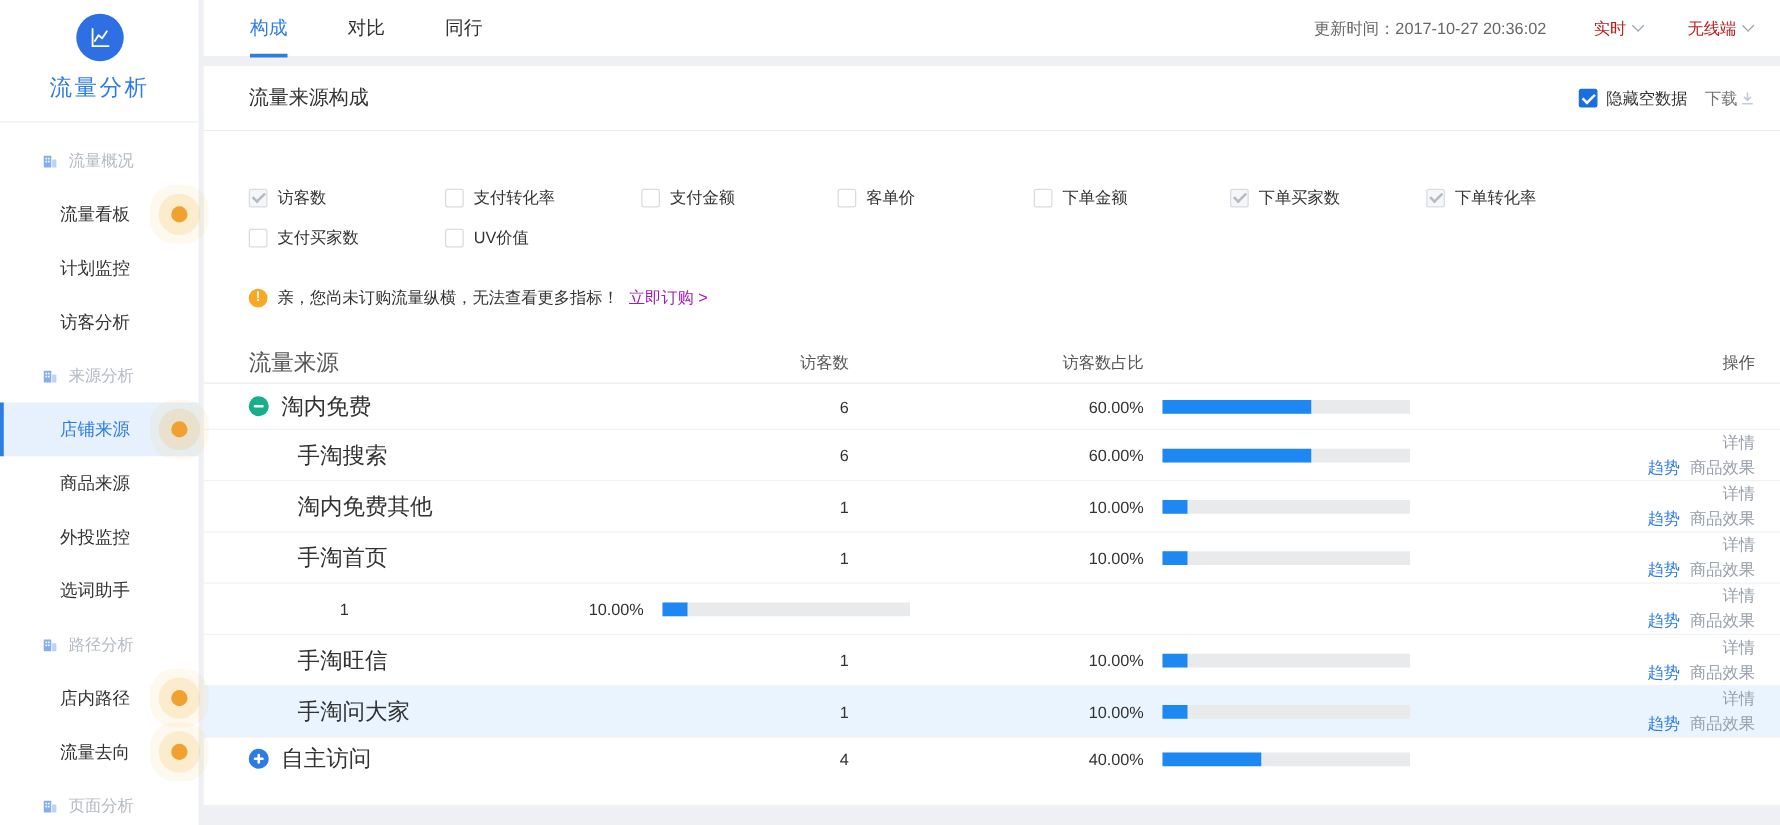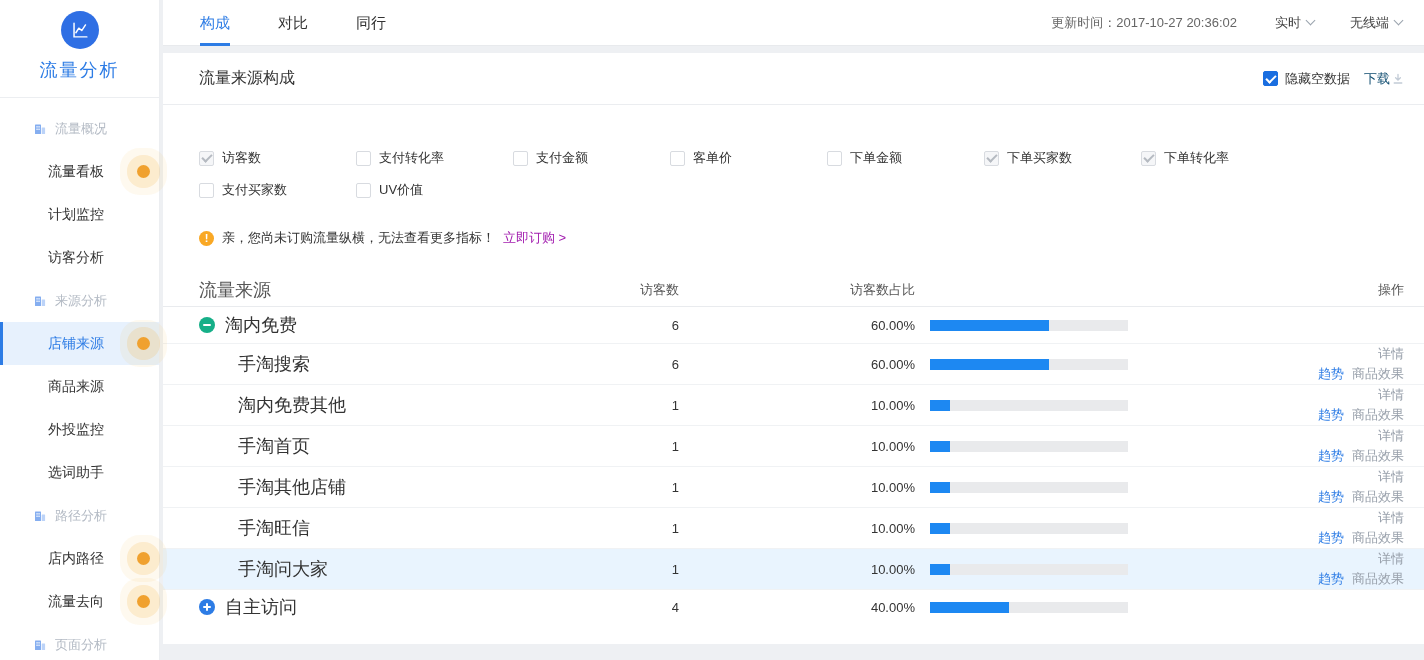--- a/index.html
+++ b/index.html
@@ -34,40 +34,40 @@
   .main { position:absolute; left:163px; top:0; width:1261px; height:660px; }
   .tabbar { height:46px; background:#fff; border-bottom:1px solid #e8eaed;
     display:flex; align-items:center; padding:0 22px 0 37px; }
   .tab { font-size:15px; color:#333; margin-right:48px; height:46px; line-height:46px;
     position:relative; cursor:pointer; }
   .tab.active { color:#2d7ce5; }
   .tab.active::after { content:''; position:absolute; left:0; right:0; bottom:0;
     height:3px; background:#2d7ce5; }
   .topbar-right { margin-left:auto; display:flex; align-items:center; font-size:13px; color:#666; }
   .update-time { margin-right:38px; }
-  .dropdown { color:#404040; display:flex; align-items:center; cursor:pointer; }
+  .dropdown { color:#b91c1c; display:flex; align-items:center; cursor:pointer; }
   .dropdown + .dropdown { margin-left:36px; }
   .caret { width:7px; height:7px; border-right:1.5px solid #9aa3ad; border-bottom:1.5px solid #9aa3ad;
     display:inline-block; transform:rotate(45deg); margin-left:6px; margin-top:-4px; }
 
   .panel { background:#fff; margin-top:7px; height:591px; overflow:hidden; }
   .panel-head { height:52px; display:flex; align-items:center;
     border-bottom:1px solid #ebedf0; padding:0 20px 0 36px; }
   .panel-title { font-size:16px; color:#333; }
   .head-right { margin-left:auto; display:flex; align-items:center; font-size:13px;padding-left:32px; }
   .cbx { width:15px; height:15px; border:1px solid #d8dbe0; border-radius:2px; background:#fff;
     display:inline-flex; align-items:center; justify-content:center; flex:0 0 auto; }
   .cbx.blue { background:#1a6ee0; border-color:#1a6ee0; }
   .cbx.blue::after { content:''; width:8px; height:4px; border-left:2px solid #fff;
     border-bottom:2px solid #fff; transform:rotate(-45deg); margin-top:-2px; }
   .cbx.graycheck { background:#f5f6f8; }
   .cbx.graycheck::after { content:''; width:8px; height:4px; border-left:2px solid #b5bac1;
     border-bottom:2px solid #b5bac1; transform:rotate(-45deg); margin-top:-2px; }
   .hide-empty { display:flex; align-items:center; gap:7px; color:#333; cursor:pointer; }
-  .download { color:#0c4a6e; margin-left:14px; display:flex; align-items:center; gap:2px; cursor:pointer; }
+  .download { color:#737373; margin-left:14px; display:flex; align-items:center; gap:2px; cursor:pointer; }
 
   .metrics { padding:40px 20px 0 36px; width:1190px; display:flex; flex-wrap:wrap; }
   .metric { width:157px; height:26px; margin-bottom:6px; display:flex; align-items:center;
     gap:8px; font-size:13px; color:#333; cursor:pointer; }
 
   .notice { margin:20px 20px 0 36px; display:flex; align-items:center; gap:8px;
     font-size:13px; color:#333; }
   .notice-icon { width:15px; height:15px; border-radius:50%; background:#f9a825; color:#fff;
     font-size:11px; font-weight:bold; display:flex; align-items:center; justify-content:center;
     flex:0 0 auto; }
@@ -353,23 +353,20 @@
                 <div class="bar-track">
                   <div class="bar-fill" style="width: 10%;"></div>
                 </div>
               </div>
               <div class="col-actions">
                 <div><span class="act-gray">详情</span></div>
                 <div><span class="act-blue">趋势</span><span class="act-gray">商品效果</span></div>
               </div>
             </div>
             <div class="trow row-sub">
-              <div class="col-name indent">
-                <span>手淘其他店铺</span>
-              </div>
               <div class="col-visitors">1</div>
               <div class="col-pct">10.00%</div>
               <div class="col-bar">
                 <div class="bar-track">
                   <div class="bar-fill" style="width: 10%;"></div>
                 </div>
               </div>
               <div class="col-actions">
                 <div><span class="act-gray">详情</span></div>
                 <div><span class="act-blue">趋势</span><span class="act-gray">商品效果</span></div>

